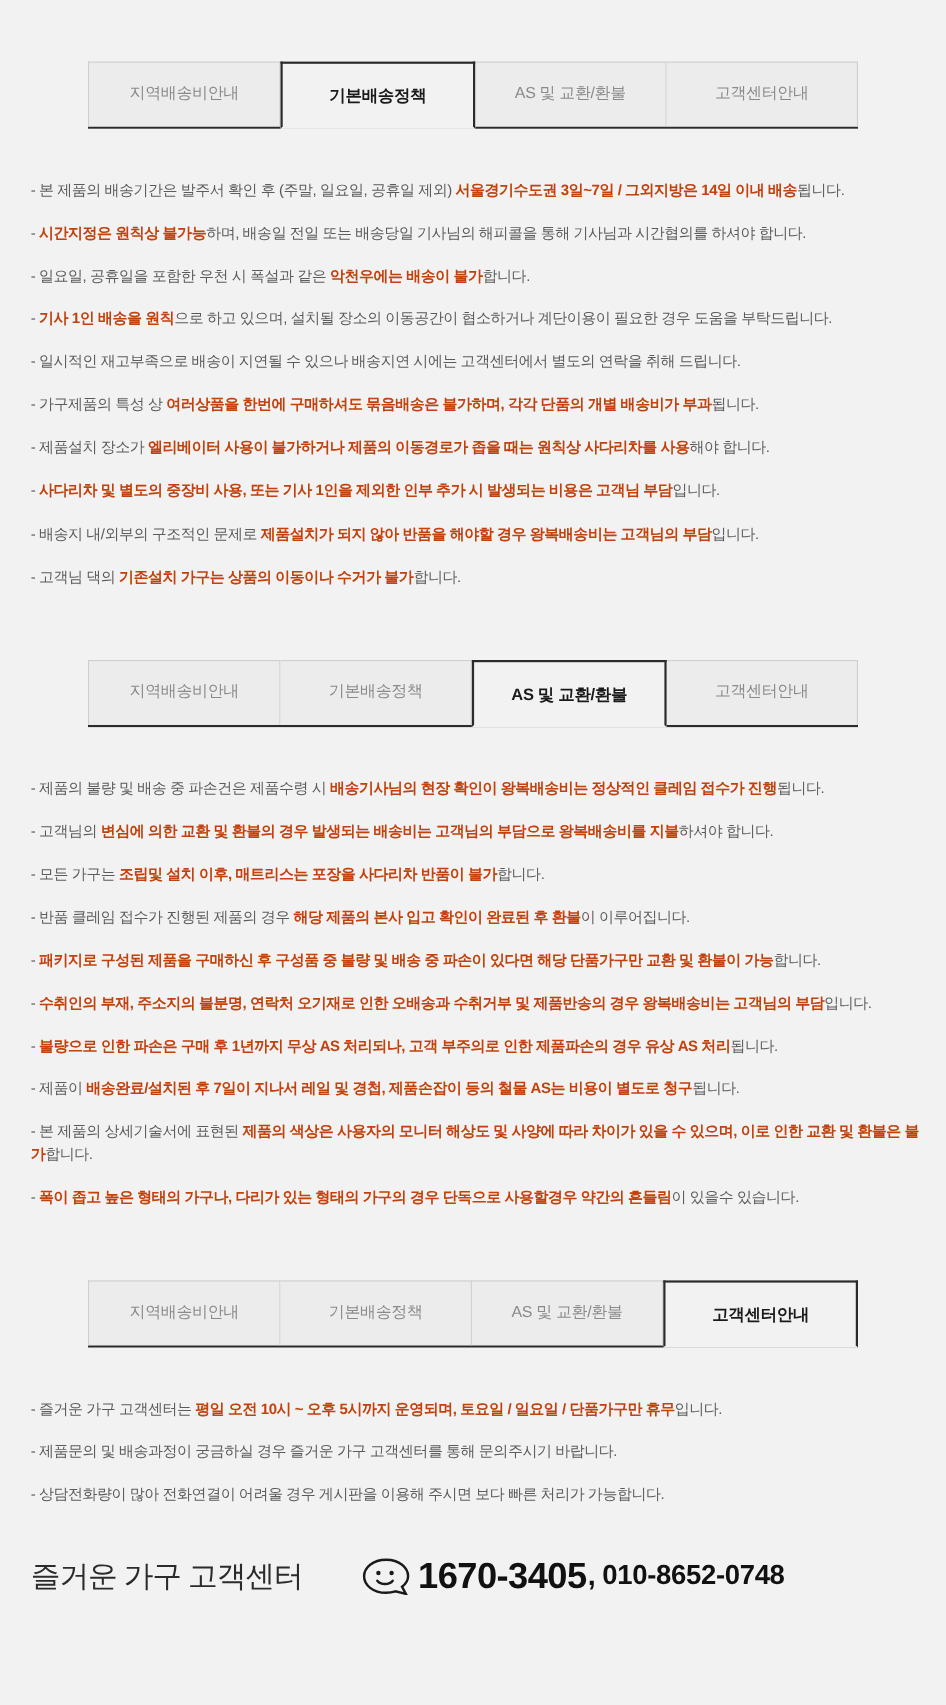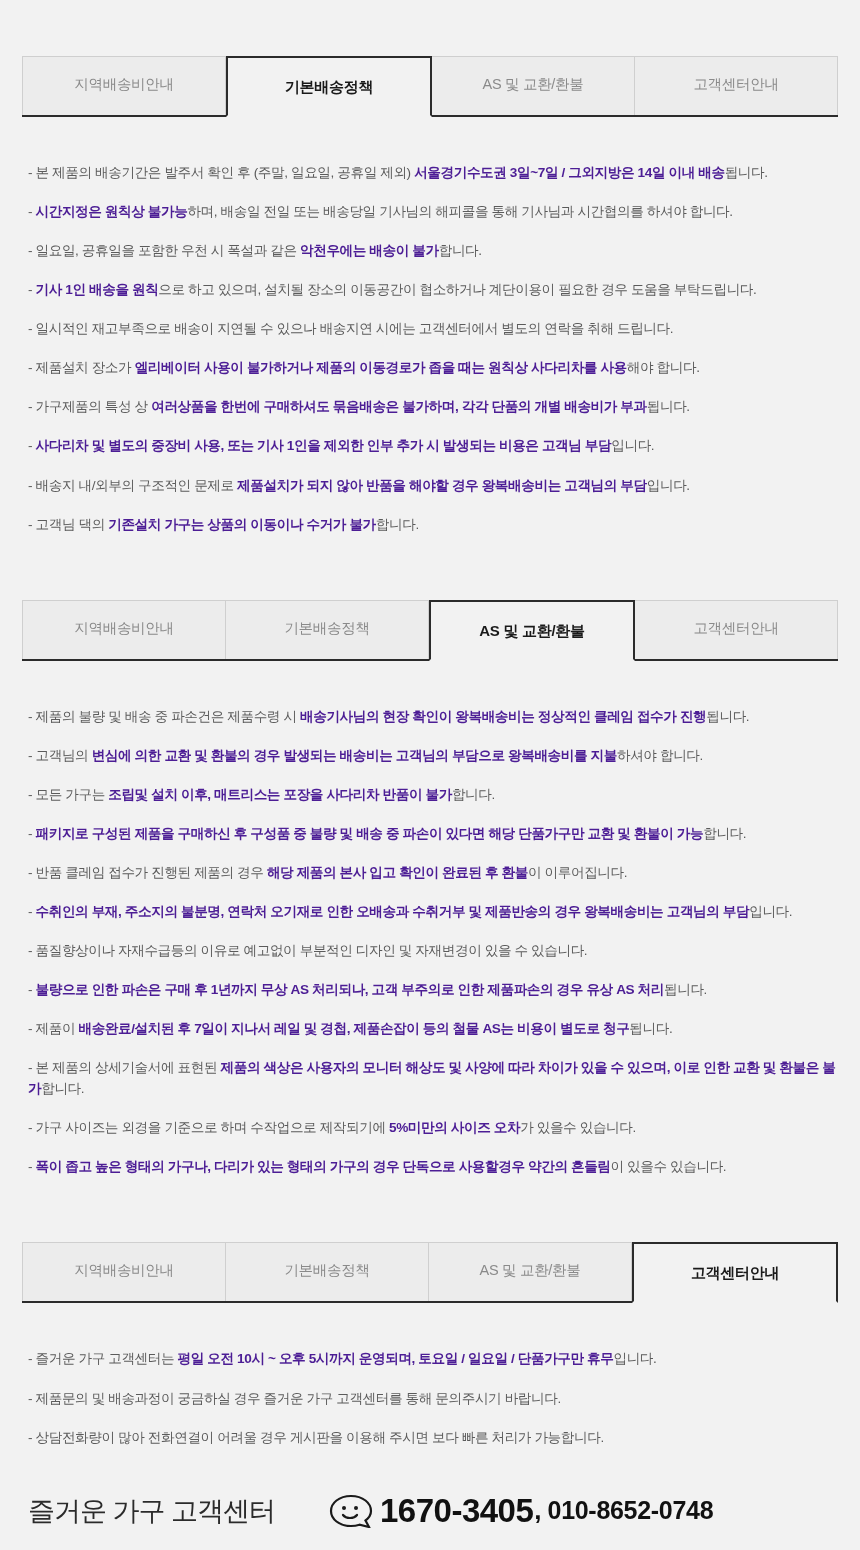--- a/index.html
+++ b/index.html
@@ -18,21 +18,21 @@
     position: relative;
     width: 860px;
     min-height: 1550px;
     background: #f2f2f2;
     overflow: hidden;
   }
 
   
   .tabs {
     display: flex;
-    width: 816px;
+    width: 700px;
     margin: 0 auto;
     border-bottom: 2px solid #2b2b2b;
     box-sizing: border-box;
   }
   .tab {
     flex: 1 1 0;
     text-align: center;
     font-size: 14.5px;
     color: #8a8a8a;
     letter-spacing: -0.3px;
@@ -70,21 +70,21 @@
   }
   .line {
     font-size: 13.6px;
     line-height: 1.55;
     color: #5b5b5b;
     letter-spacing: -0.4px;
     padding: 9px 0 9px 6px;
     white-space: normal;
   }
   .line b {
-    color: #4c1d95;
+    color: #c2410c;
     font-weight: bold;
   }
   .sp-section-1 { height: 56px; }
   .sp-section-2 { height: 56px; }
 
   
   .contact {
     width: 816px;
     margin: 0 auto;
     padding-top: 26px;
@@ -140,48 +140,46 @@
     <div class="tab">AS 및 교환/환불</div>
     <div class="tab">고객센터안내</div>
   </div>
 
   <div class="block">
     <div class="line">- 본 제품의 배송기간은 발주서 확인 후 (주말, 일요일, 공휴일 제외) <b>서울경기수도권 3일~7일 / 그외지방은 14일 이내 배송</b>됩니다.</div>
     <div class="line">- <b>시간지정은 원칙상 불가능</b>하며, 배송일 전일 또는 배송당일 기사님의 해피콜을 통해 기사님과 시간협의를 하셔야 합니다.</div>
     <div class="line">- 일요일, 공휴일을 포함한 우천 시 폭설과 같은 <b>악천우에는 배송이 불가</b>합니다.</div>
     <div class="line">- <b>기사 1인 배송을 원칙</b>으로 하고 있으며, 설치될 장소의 이동공간이 협소하거나 계단이용이 필요한 경우 도움을 부탁드립니다.</div>
     <div class="line">- 일시적인 재고부족으로 배송이 지연될 수 있으나 배송지연 시에는 고객센터에서 별도의 연락을 취해 드립니다.</div>
+    <div class="line">- 가구제품의 특성 상 <b>여러상품을 한번에 구매하셔도 묶음배송은 불가하며, 각각 단품의 개별 배송비가 부과</b>됩니다.</div>
     <div class="line">- 제품설치 장소가 <b>엘리베이터 사용이 불가하거나 제품의 이동경로가 좁을 때는 원칙상 사다리차를 사용</b>해야 합니다.</div>
-    <div class="line">- 가구제품의 특성 상 <b>여러상품을 한번에 구매하셔도 묶음배송은 불가하며, 각각 단품의 개별 배송비가 부과</b>됩니다.</div>
     <div class="line">- <b>사다리차 및 별도의 중장비 사용, 또는 기사 1인을 제외한 인부 추가 시 발생되는 비용은 고객님 부담</b>입니다.</div>
     <div class="line">- 배송지 내/외부의 구조적인 문제로 <b>제품설치가 되지 않아 반품을 해야할 경우 왕복배송비는 고객님의 부담</b>입니다.</div>
     <div class="line">- 고객님 댁의 <b>기존설치 가구는 상품의 이동이나 수거가 불가</b>합니다.</div>
   </div>
 
   <div class="sp-section-1"></div>
 
   <div class="tabs">
     <div class="tab">지역배송비안내</div>
     <div class="tab">기본배송정책</div>
     <div class="tab active">AS 및 교환/환불</div>
     <div class="tab">고객센터안내</div>
   </div>
 
   <div class="block">
     <div class="line">- 제품의 불량 및 배송 중 파손건은 제품수령 시 <b>배송기사님의 현장 확인이 왕복배송비는 정상적인 클레임 접수가 진행</b>됩니다.</div>
     <div class="line">- 고객님의 <b>변심에 의한 교환 및 환불의 경우 발생되는 배송비는 고객님의 부담으로 왕복배송비를 지불</b>하셔야 합니다.</div>
     <div class="line">- 모든 가구는 <b>조립및 설치 이후, 매트리스는 포장을 사다리차 반품이 불가</b>합니다.</div>
+    <div class="line">- 반품 클레임 접수가 진행된 제품의 경우 <b>해당 제품의 본사 입고 확인이 완료된 후 환불</b>이 이루어집니다.</div>
     <div class="line">- <b>패키지로 구성된 제품을 구매하신 후 구성품 중 불량 및 배송 중 파손이 있다면 해당 단품가구만 교환 및 환불이 가능</b>합니다.</div>
-    <div class="line">- 반품 클레임 접수가 진행된 제품의 경우 <b>해당 제품의 본사 입고 확인이 완료된 후 환불</b>이 이루어집니다.</div>
     <div class="line">- <b>수취인의 부재, 주소지의 불분명, 연락처 오기재로 인한 오배송과 수취거부 및 제품반송의 경우 왕복배송비는 고객님의 부담</b>입니다.</div>
-    <div class="line">- 품질향상이나 자재수급등의 이유로 예고없이 부분적인 디자인 및 자재변경이 있을 수 있습니다.</div>
     <div class="line">- <b>불량으로 인한 파손은 구매 후 1년까지 무상 AS 처리되나, 고객 부주의로 인한 제품파손의 경우 유상 AS 처리</b>됩니다.</div>
     <div class="line">- 제품이 <b>배송완료/설치된 후 7일이 지나서 레일 및 경첩, 제품손잡이 등의 철물 AS는 비용이 별도로 청구</b>됩니다.</div>
     <div class="line">- 본 제품의 상세기술서에 표현된 <b>제품의 색상은 사용자의 모니터 해상도 및 사양에 따라 차이가 있을 수 있으며, 이로 인한 교환 및 환불은 불가</b>합니다.</div>
-    <div class="line">- 가구 사이즈는 외경을 기준으로 하며 수작업으로 제작되기에 <b>5%미만의 사이즈 오차</b>가 있을수 있습니다.</div>
     <div class="line">- <b>폭이 좁고 높은 형태의 가구나, 다리가 있는 형태의 가구의 경우 단독으로 사용할경우 약간의 흔들림</b>이 있을수 있습니다.</div>
   </div>
 
   <div class="sp-section-2"></div>
 
   <div class="tabs">
     <div class="tab">지역배송비안내</div>
     <div class="tab">기본배송정책</div>
     <div class="tab">AS 및 교환/환불</div>
     <div class="tab active">고객센터안내</div>

